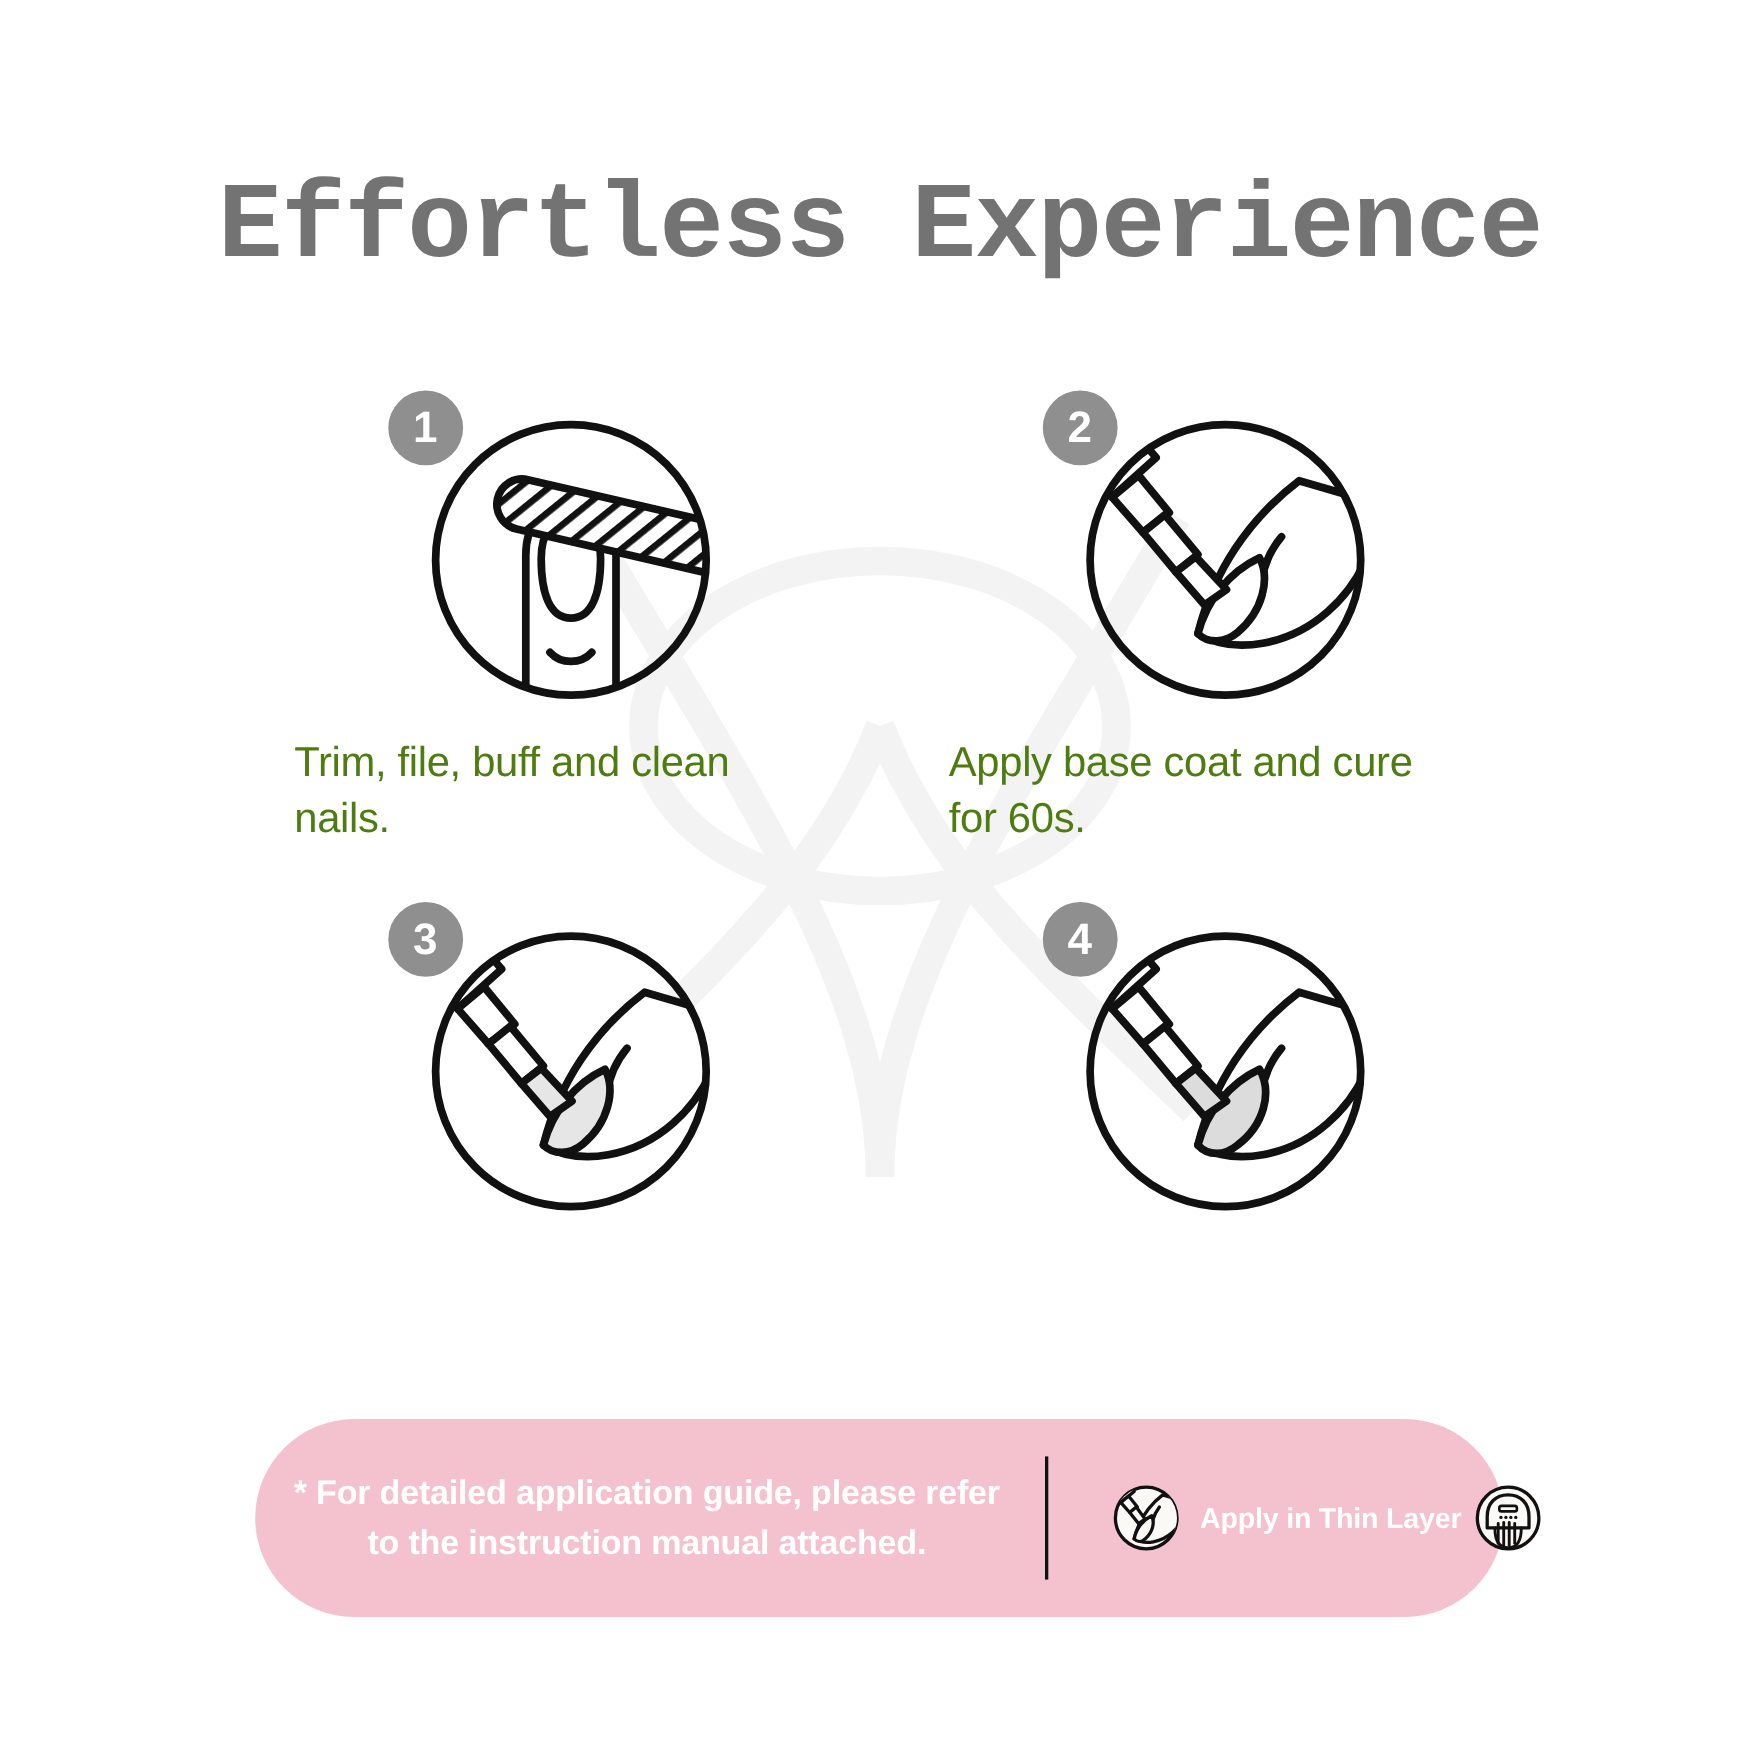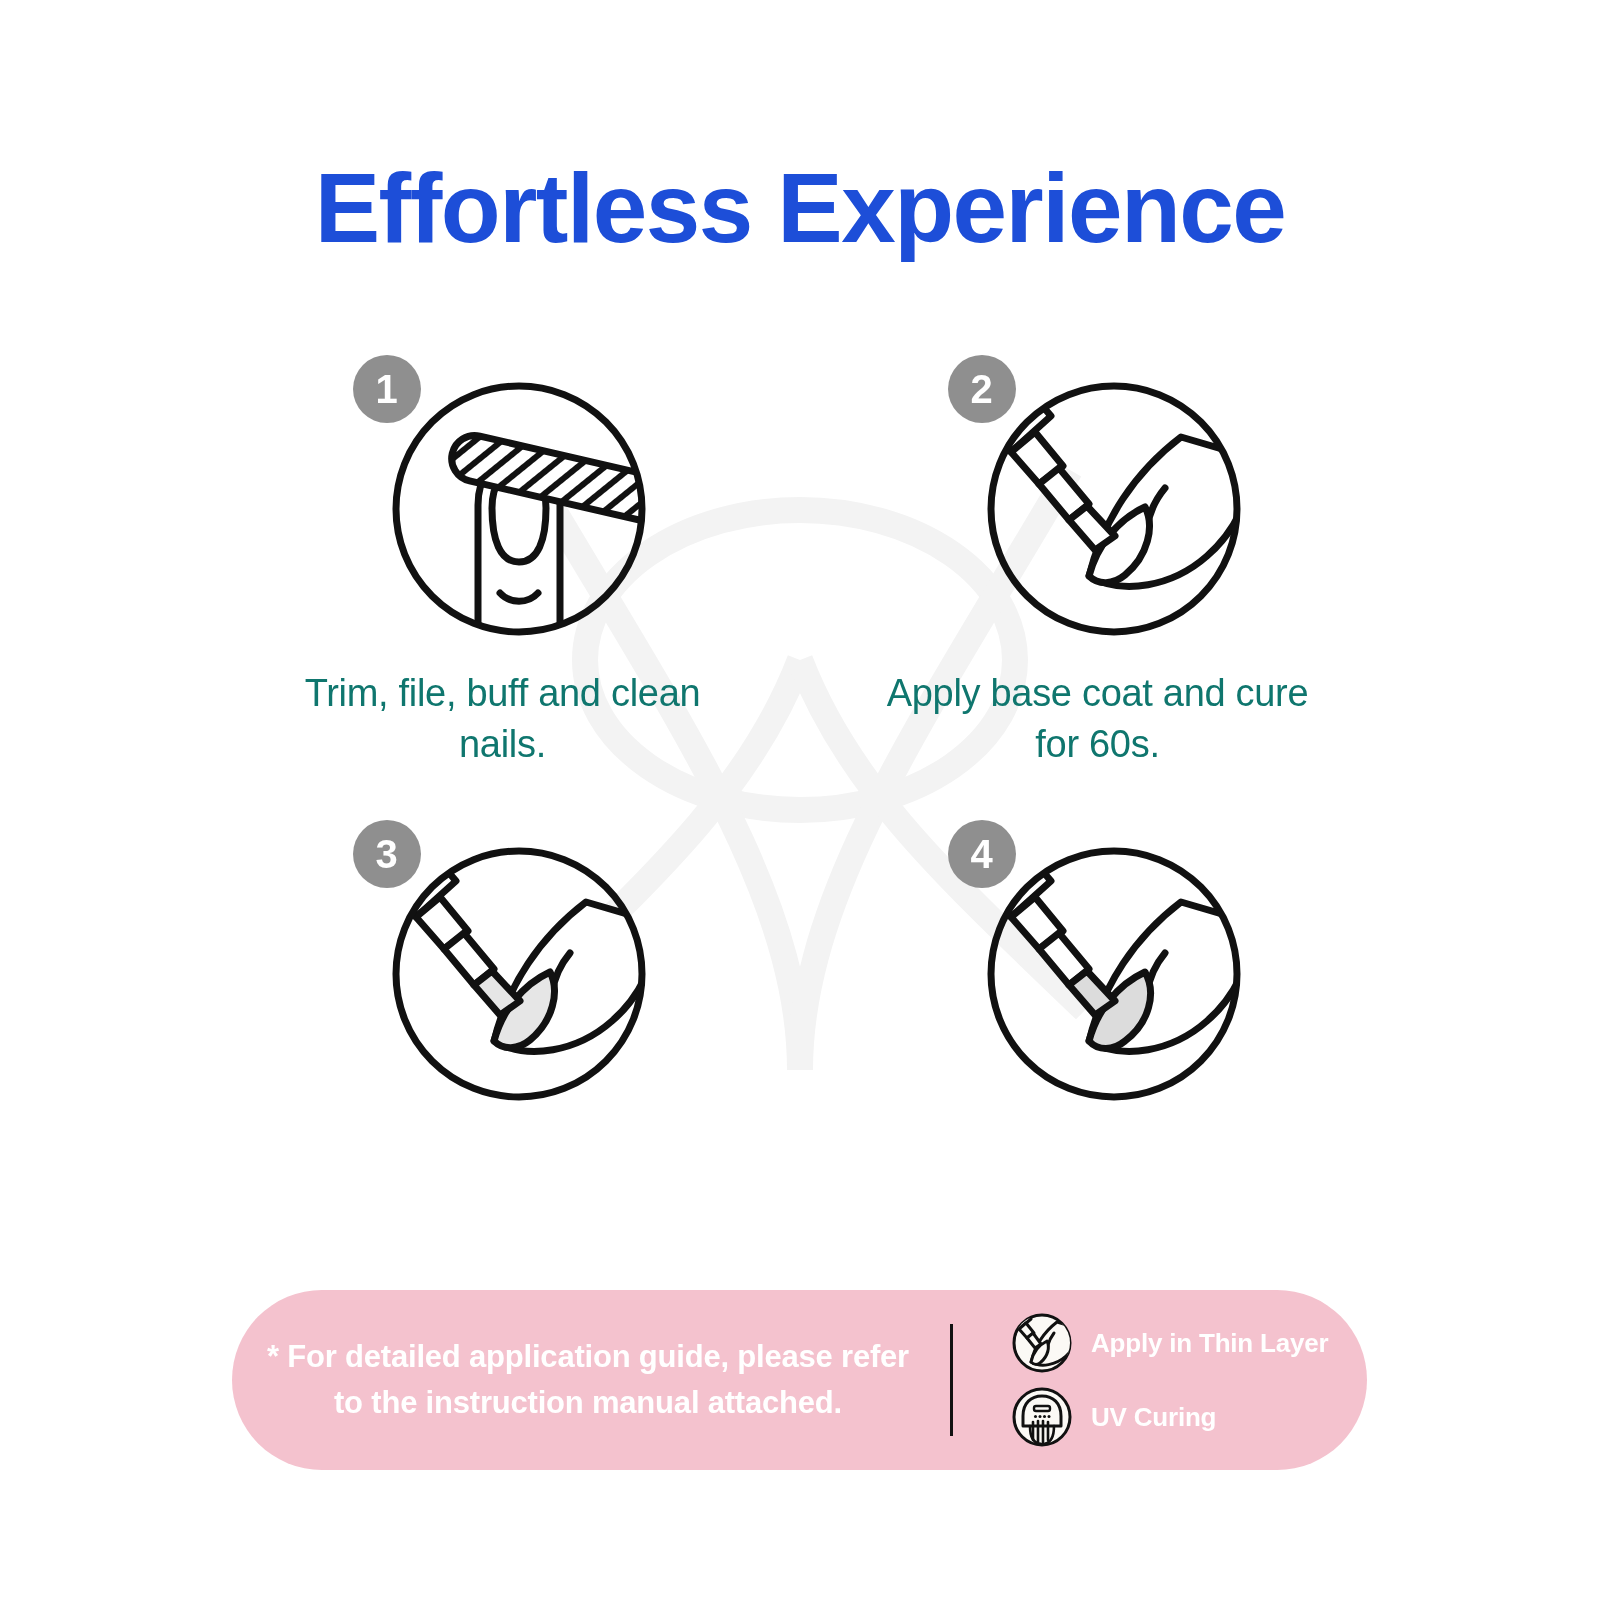--- a/index.html
+++ b/index.html
@@ -28,23 +28,24 @@
   }
 
   
   #title {
     position:absolute;
     top:152px; left:0; width:1600px;
     text-align:center;
     font-size:98px;
     font-weight:800;
     letter-spacing:-1.5px;
-    color:#1d4ed8;
+    color:#737373;
     z-index:3;
     white-space:nowrap;
+    font-family:Liberation Mono, monospace;
   }
 
   
   #steps {
     position:absolute;
     top:355px; left:215px;
     width:1170px;
     display:grid;
     grid-template-columns:1fr 1fr;
     grid-template-rows:auto auto;
@@ -62,24 +63,23 @@
     background:#8f8f8f;
     color:#ffffff;
     display:flex; align-items:center; justify-content:center;
     font-size:40px; font-weight:800;
     z-index:4;
     line-height:1;
   }
   .disc { position:absolute; left:37px; top:25px; width:258px; height:258px; z-index:3; }
   .caption {
     margin-top:28px;
-    text-align:center;
     font-size:38px;
     line-height:1.34;
-    color:#0f766e;
+    color:#4d7c0f;
     max-width:470px;
     font-weight:400;
     letter-spacing:-0.3px;
   }
 
   
   #banner {
     position:absolute;
     left:232px; top:1290px;
     width:1135px; height:180px;
@@ -99,21 +99,21 @@
     line-height:1.5;
     letter-spacing:-0.2px;
     padding-left:22px;
   }
   #banner-divider {
     width:3px; height:112px;
     background:#111111;
     flex:0 0 auto;
     margin-right:30px;
   }
-  #banner-badges { display:flex; flex-direction:column; gap:12px;text-align:center; }
+  #banner-badges { display:flex; flex-direction:row; gap:12px;text-align:center; }
   .bbadge { display:flex; align-items:center; gap:18px; }
   .bbadge-icon { width:62px; height:62px; flex:0 0 62px; }
   .bbadge-label {
     color:#ffffff;
     font-size:26px;
     font-weight:700;
     letter-spacing:-0.2px;
     white-space:nowrap;
   }
 </style>

